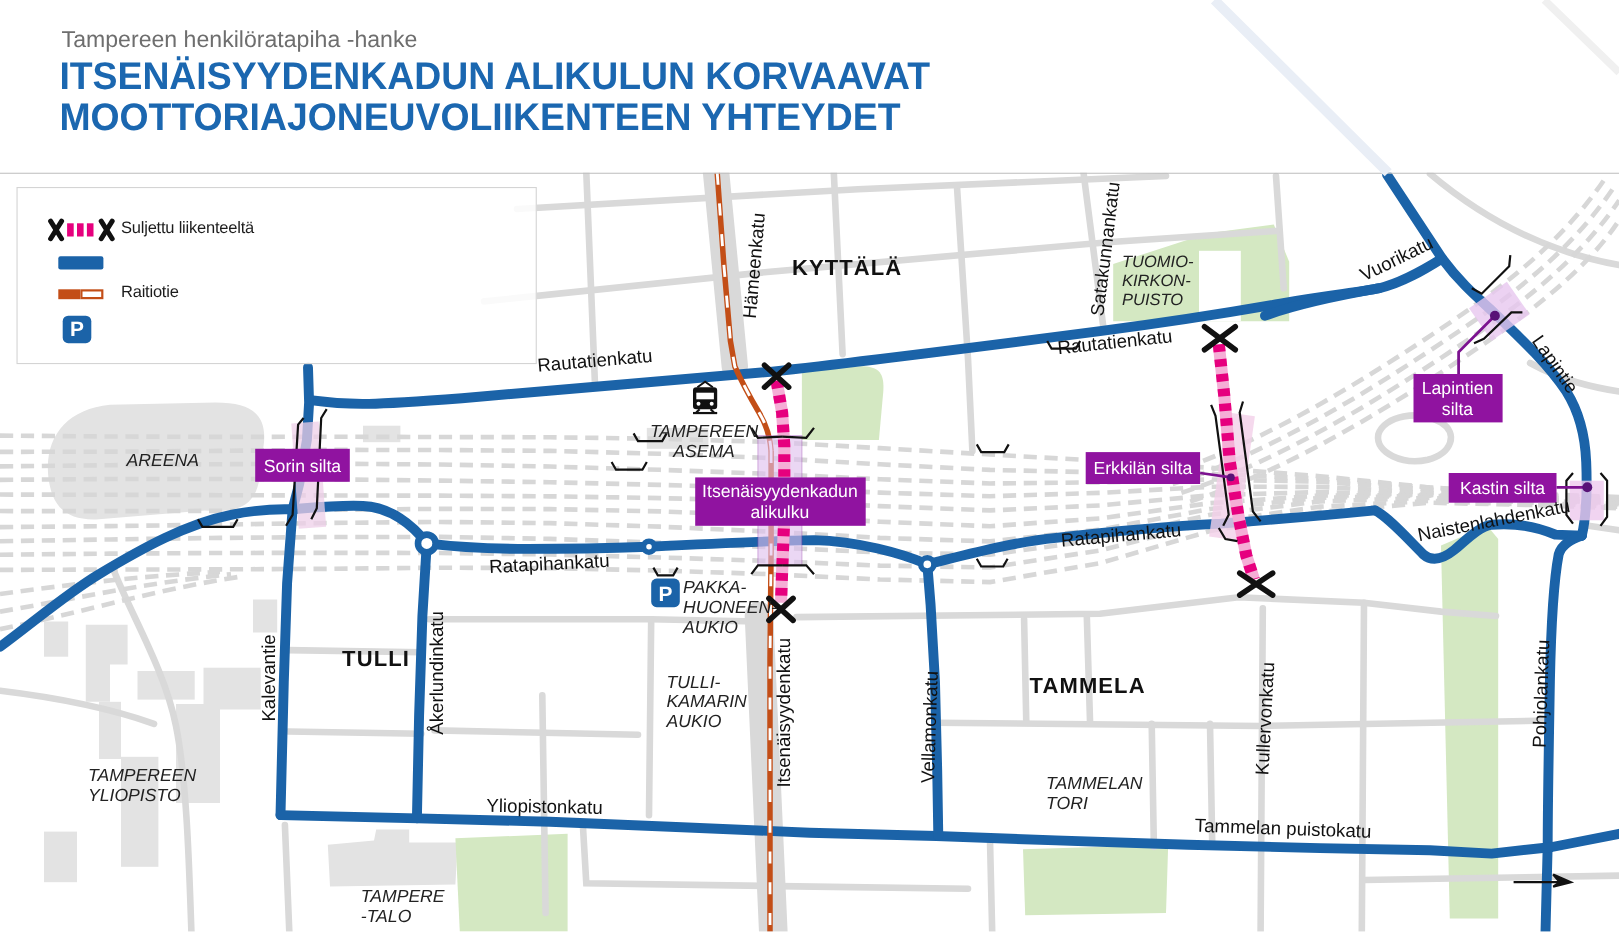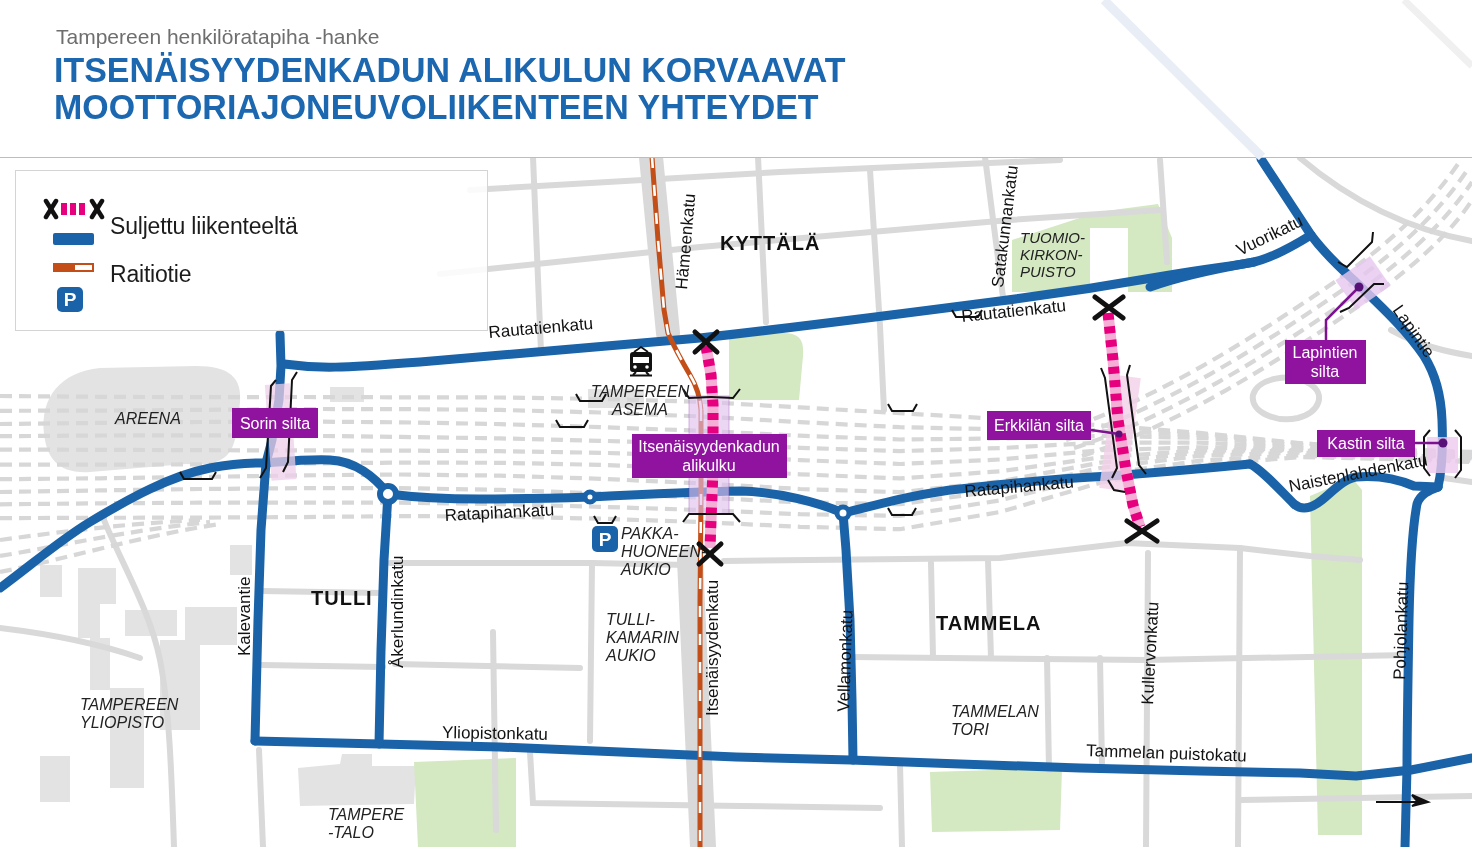--- a/index.html
+++ b/index.html
@@ -1,21 +1,21 @@
 <!DOCTYPE html>
 <html><head>
 <meta charset="utf-8">
 <style>
   html,body{margin:0;padding:0;background:#fff;}
   #page{position:relative;width:1472px;height:847px;overflow:hidden;font-family:"Liberation Sans",sans-serif;background:#fff;}
   #map{position:absolute;left:0;top:0;}
   .hdr-sub{position:absolute;left:56px;top:25px;font-size:21px;color:#6e6e6e;}
   .hdr-title{position:absolute;left:54px;top:51px;font-size:35px;line-height:37px;font-weight:bold;color:#1b67b0;letter-spacing:0px;transform:scaleX(.97);transform-origin:left top;}
   #legend{position:absolute;left:15px;top:170px;width:473px;height:161px;background:rgba(255,255,255,.87);border:1px solid #d4d4d4;box-sizing:border-box;}
-  .leg-text{position:absolute;left:94px;font-size:23px;letter-spacing:-.2px;color:#1c1c1c;white-space:nowrap;margin-top:14px;}
+  .leg-text{position:absolute;left:94px;font-size:15px;letter-spacing:-.2px;color:#1c1c1c;white-space:nowrap;}
 </style>
 </head>
 <body>
 <div id="page">
 
 <svg id="map" width="1472" height="847" viewBox="0 0 1472 847">
   <rect x="0" y="0" width="1472" height="847" fill="#ffffff"></rect>
 
   <g stroke="#e9eef6" stroke-width="9" fill="none">
     <line x1="1104" y1="0" x2="1262" y2="158"></line>
@@ -468,18 +468,18 @@
       <rect x="27" y="5" width="6" height="12"></rect>
       <rect x="36" y="5" width="6" height="12"></rect>
     </g>
   </svg>
   <div class="leg-text" style="top:28px">Suljettu liikenteeltä</div>
 
   <div style="position:absolute;left:37px;top:62px;width:41px;height:12px;background:#1b63a8;border-radius:2px"></div>
 
   <div style="position:absolute;left:37px;top:92px;width:20px;height:9px;background:#c34e17"></div>
   <div style="position:absolute;left:57px;top:92px;width:17px;height:5px;background:#fff;border:2px solid #c34e17"></div>
-  <div class="leg-text" style="top:76px">Raitiotie</div>
+  <div class="leg-text" style="top:86px">Raitiotie</div>
 
   <div style="position:absolute;left:41px;top:116px;width:26px;height:25px;background:#1b63a8;border-radius:5px;color:#fff;font-weight:bold;font-size:19px;text-align:center;line-height:25px">P</div>
 </div>
 
 </div>
 
 </body></html>

